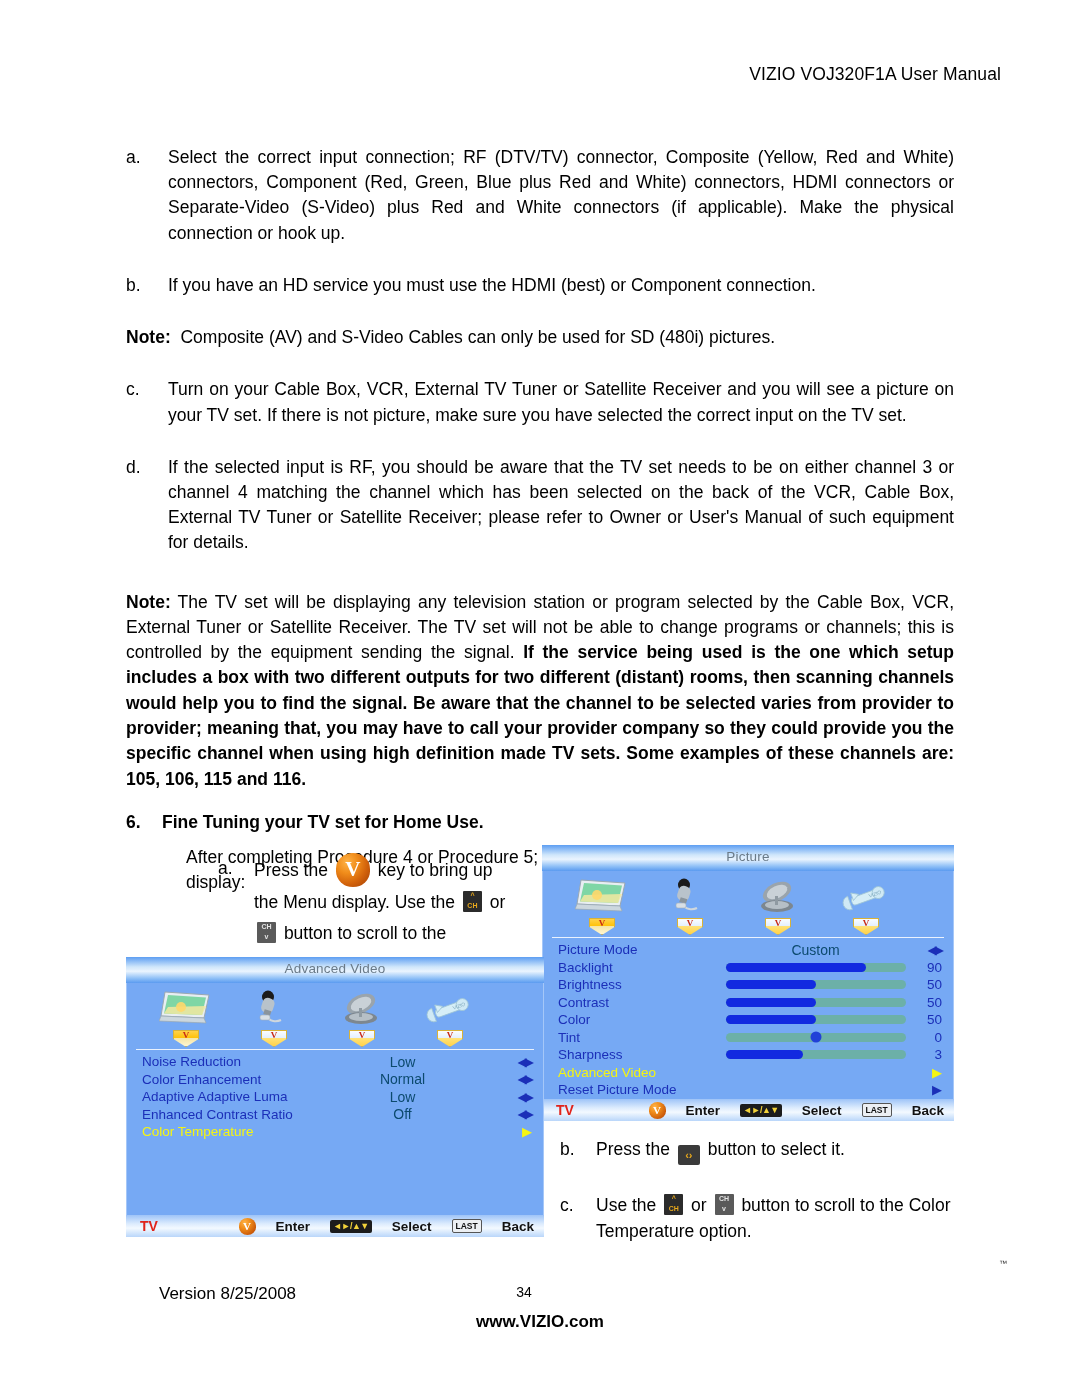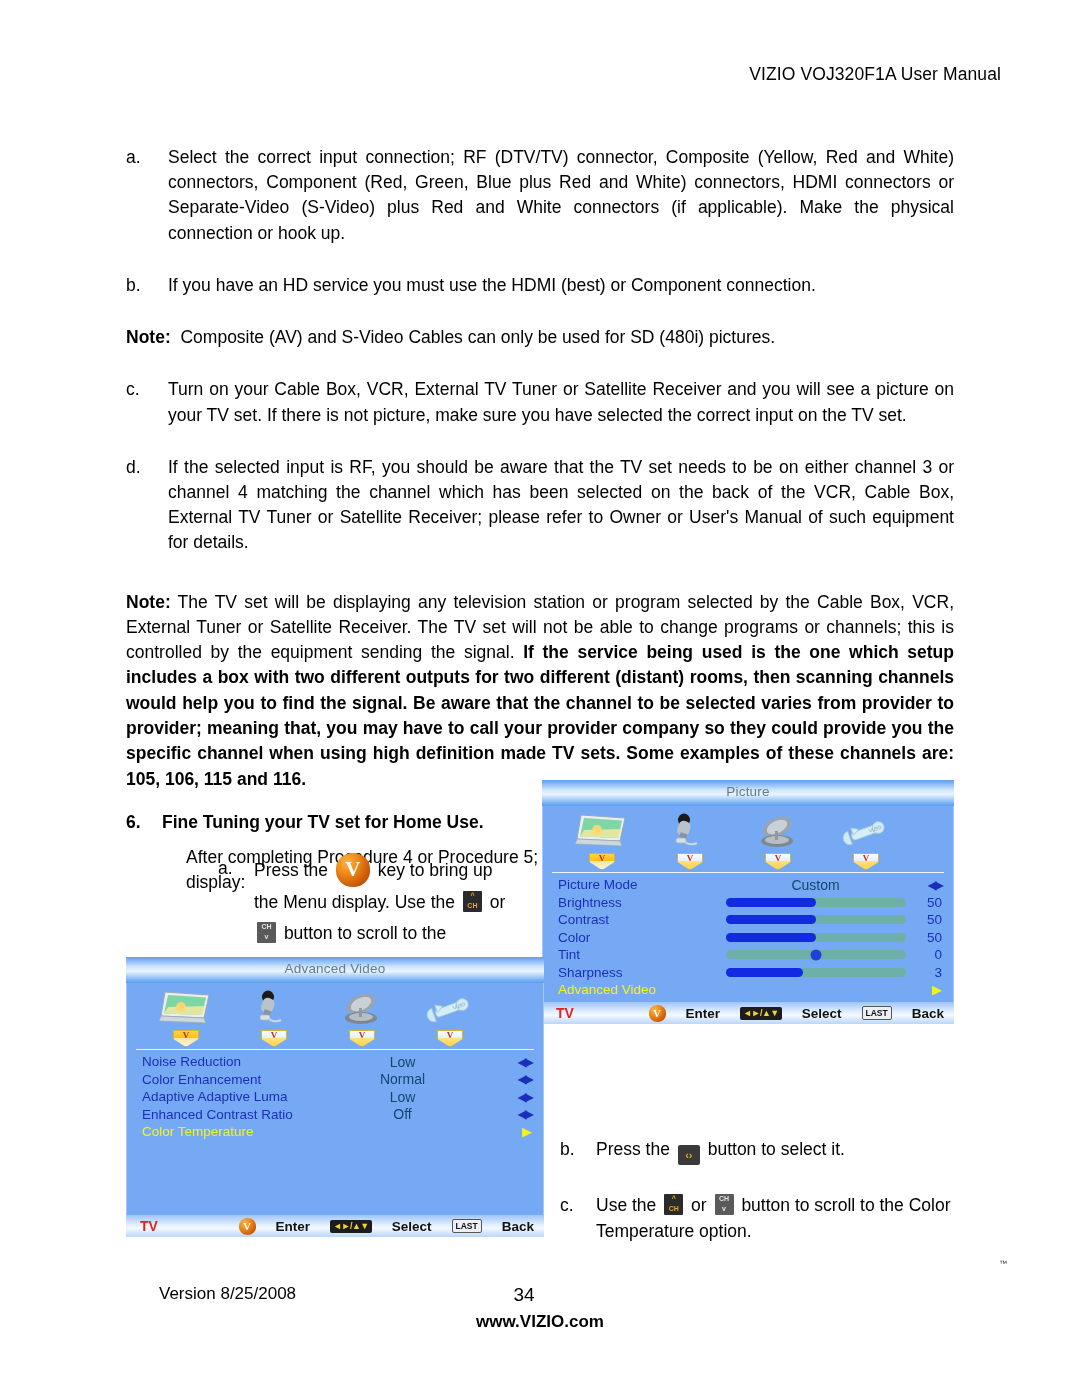--- a/index.html
+++ b/index.html
@@ -330,21 +330,21 @@
     left: 126px;
     top: 1284px;
     font-size: 17px;
     margin-left: 33px;
   }
   .footer-page {
     position: absolute;
     left: 0; width: 1048px;
     top: 1284px;
     text-align: center;
-    font-size: 19px;
+    font-size: 14px;
   }
   .footer-site {
     position: absolute;
     left: 0; width: 1080px;
     top: 1312px;
     text-align: center;
     font-size: 17px;
     font-weight: bold;
   }
   .footer-logo {
@@ -448,21 +448,21 @@
       <span>or</span>
       <span class="chbtn dim">
         <span>CH</span>
         <span>v</span>
       </span>
       <span>button to scroll to the Advanced Video option.</span>
     </div>
   </div>
 </div>
 
-<div class="osd" id="pictureMenu" style="left:542px; top:780px; width:412px; height:244px;">
+<div class="osd" id="pictureMenu" style="left:542px; top:845px; width:412px; height:276px;">
   <div class="osd-title">Picture</div>
   <div class="osd-icons">
 
     <div class="osd-icon-cell">
       <div class="osd-icon-art">
         <svg width="54" height="40" viewBox="0 0 54 40">
           <polygon points="6,3 50,6 45,29 2,27" fill="#e8eef2" stroke="#9aa8b2" stroke-width="1"></polygon>
           <polygon points="9,6 47,8.5 43,26 5,24.5" fill="#7fd6a5"></polygon>
           <polygon points="9,18 47,17 43,26 5,24.5" fill="#f2e9a0" opacity="0.85"></polygon>
           <circle cx="22" cy="18" r="5" fill="#ffd86b" opacity="0.9"></circle>
@@ -526,20 +526,29 @@
     </div>
   </div>
   <div class="osd-sep"></div>
   <div class="osd-rows" id="pictureRows">
       <div class="osd-row">
         <div class="osd-label">Picture Mode</div>
         <div class="osd-mid">
           <span class="osd-value">Custom</span>
         </div>
         <div class="osd-right"><span class="arrows-lr">◀▶</span></div>
+      </div>
+      <div class="osd-row">
+        <div class="osd-label">Backlight</div>
+        <div class="osd-mid">
+          <div class="bar-track">
+            <div class="bar-fill" style="width: 78%;"></div>
+          </div>
+        </div>
+        <div class="osd-right">90</div>
       </div>
       <div class="osd-row">
         <div class="osd-label">Brightness</div>
         <div class="osd-mid">
           <div class="bar-track">
             <div class="bar-fill" style="width: 50%;"></div>
           </div>
         </div>
         <div class="osd-right">50</div>
       </div>

